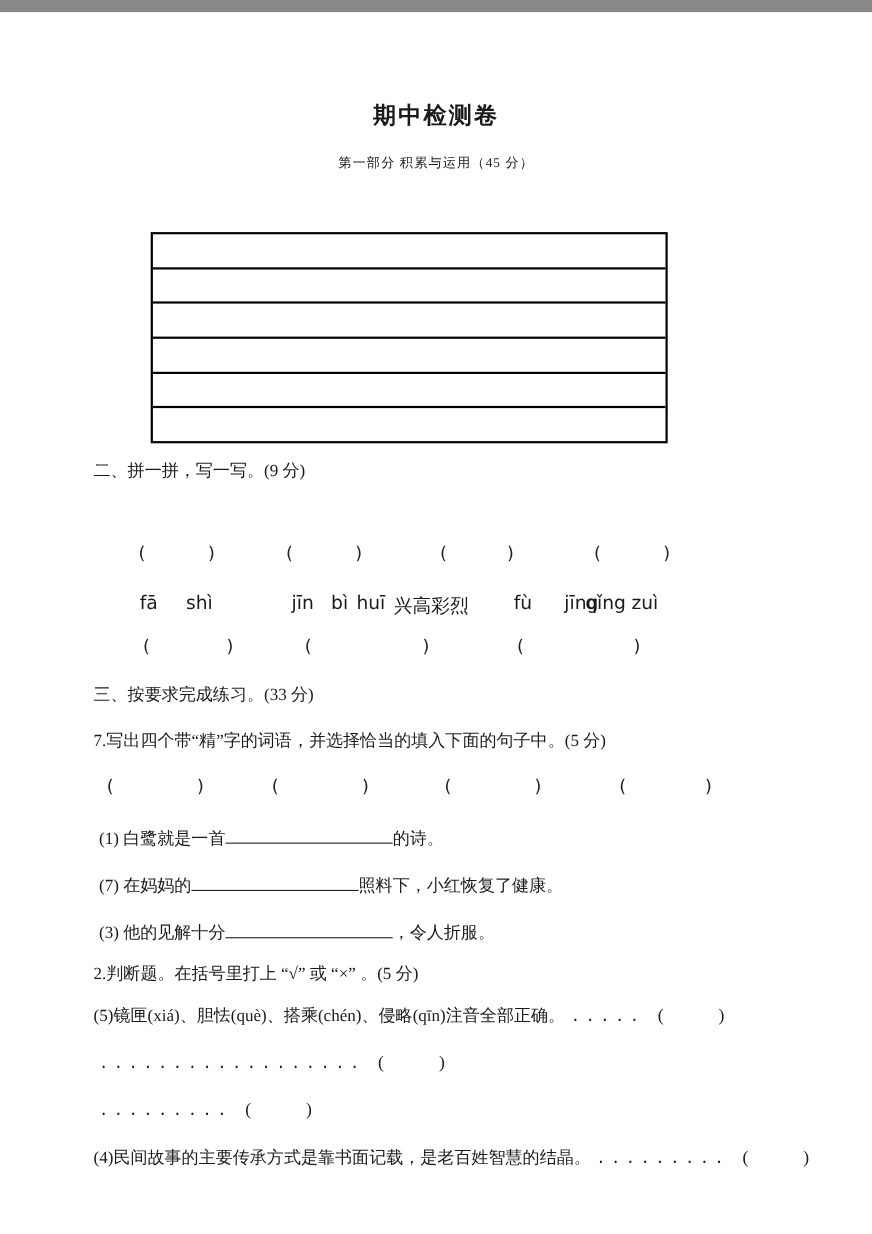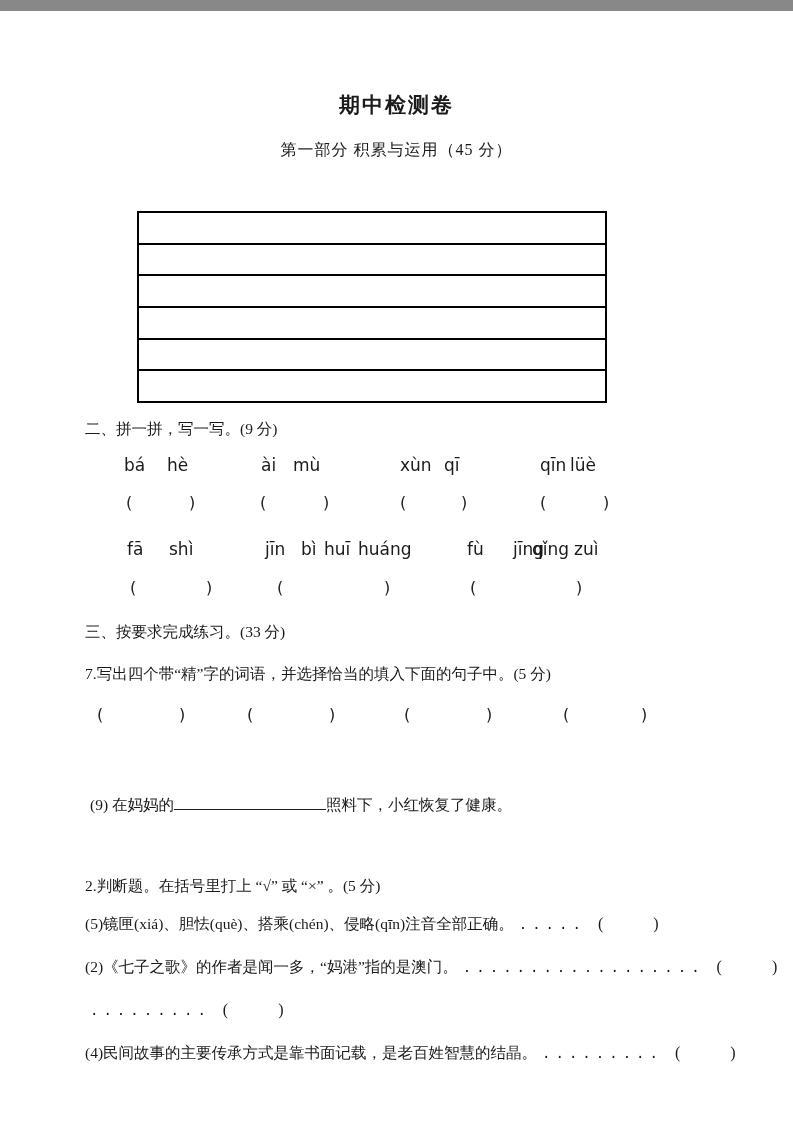--- a/index.html
+++ b/index.html
@@ -16,21 +16,21 @@
   .center{text-align:center;}
   .doc-title{
     top:80px;
     font-size:21px;
     font-weight:700;
     font-family:"DejaVu Sans","Liberation Sans",sans-serif;
     letter-spacing:2px;
   }
   .part-heading{
     top:129px;
-    font-size:16px;
+    font-size:12px;
     letter-spacing:1px;
   }
   .line{
     position:absolute;
     left:85px;
     font-size:15.5px;
     line-height:21px;
     white-space:nowrap;
   }
   .poem-box{
@@ -88,49 +88,39 @@
     <div class="poem-row"></div>
     <div class="poem-row"></div>
     <div class="poem-row"></div>
     <div class="poem-row"></div>
     <div class="poem-row"></div>
     <div class="poem-row"></div>
   </div>
 
   <div class="line" style="top:407px">二、拼一拼，写一写。(9 分)</div>
 
-  <div class="pinyin-row" style="top:444px">
-    <span style="left:124px">bá</span>
-    <span style="left:167px">hè</span>
-    <span style="left:261px">ài</span>
-    <span style="left:293px">mù</span>
-    <span style="left:400px">xùn</span>
-    <span style="left:444px">qī</span>
-    <span style="left:540px">qīn</span>
-    <span style="left:570px">lüè</span>
-  </div>
 
   <div class="paren-row" style="top:482px">
     <span style="left:126px">(</span>
     <span style="left:189px">)</span>
     <span style="left:260px">(</span>
     <span style="left:323px">)</span>
     <span style="left:400px">(</span>
     <span style="left:461px">)</span>
     <span style="left:540px">(</span>
     <span style="left:603px">)</span>
   </div>
 
   <div class="pinyin-row" style="top:528px">
     <span style="left:127px">fā</span>
     <span style="left:169px">shì</span>
     <span style="left:265px">jīn</span>
     <span style="left:301px">bì</span>
     <span style="left:324px">huī</span>
-    <span style="left:358px">huáng</span>
+    <span style="left:358px">兴高彩烈</span>
     <span style="left:467px">fù</span>
     <span style="left:513px">jīng</span>
     <span style="left:532px">qǐng</span>
     <span style="left:574px">zuì</span>
   </div>
 
   <div class="paren-row" style="top:567px">
     <span style="left:130px">(</span>
     <span style="left:206px">)</span>
     <span style="left:277px">(</span>
@@ -147,36 +137,41 @@
     <span style="left:97px">(</span>
     <span style="left:179px">)</span>
     <span style="left:247px">(</span>
     <span style="left:329px">)</span>
     <span style="left:404px">(</span>
     <span style="left:486px">)</span>
     <span style="left:563px">(</span>
     <span style="left:641px">)</span>
   </div>
 
+  <div class="sentence" style="top:740px">
+    <span>(1) 白鹭就是一首</span><span class="blank"></span><span>的诗。</span>
+  </div>
   <div class="sentence" style="top:783px">
-    <span>(9) 在妈妈的</span><span class="blank"></span><span>照料下，小红恢复了健康。</span>
+    <span>(7) 在妈妈的</span><span class="blank"></span><span>照料下，小红恢复了健康。</span>
+  </div>
+  <div class="sentence" style="top:826px">
+    <span>(3) 他的见解十分</span><span class="blank"></span><span>，令人折服。</span>
   </div>
 
   <div class="line" style="top:864px">2.判断题。在括号里打上 “√” 或 “×” 。(5 分)</div>
 
   <div class="jline" style="top:902px">
     <span>(5)镜匣(xiá)、胆怯(què)、搭乘(chén)、侵略(qīn)注音全部正确。</span>
       <span class="dots">.....</span>
       <span class="gap10"></span>
       <span class="jparen">(</span>
       <span class="answer-space"></span>
       <span class="jparen">)</span>
   </div>
   <div class="jline" style="top:945px">
-    <span>(2)《七子之歌》的作者是闻一多，“妈港”指的是澳门。</span>
       <span class="dots">..................</span>
       <span class="gap10"></span>
       <span class="jparen">(</span>
       <span class="answer-space"></span>
       <span class="jparen">)</span>
   </div>
   <div class="jline" style="top:988px">
       <span class="dots">.........</span>
       <span class="gap10"></span>
       <span class="jparen">(</span>

